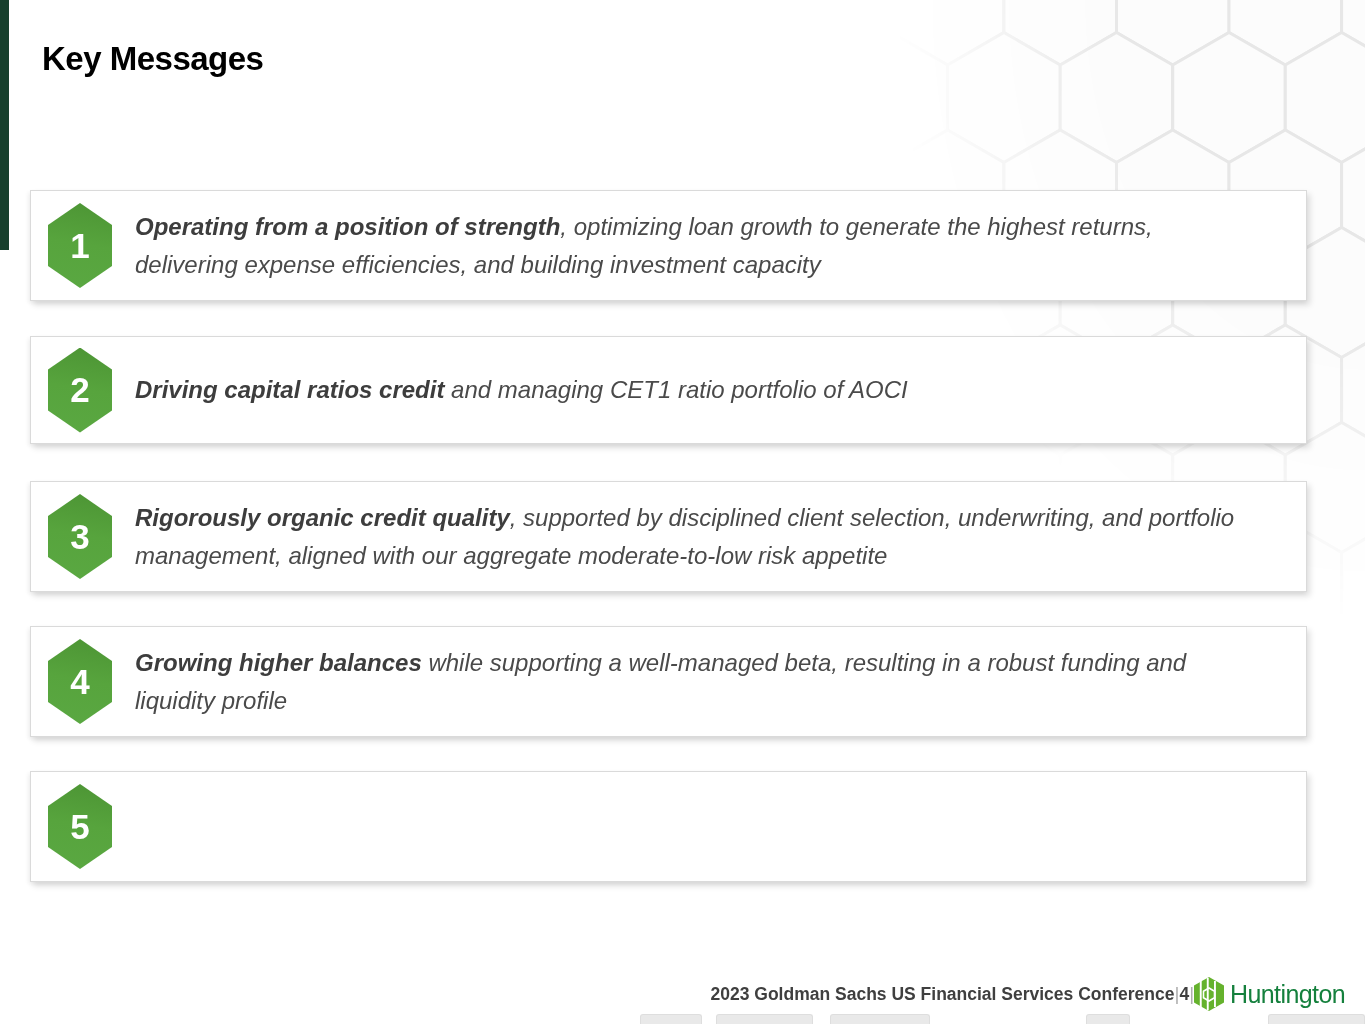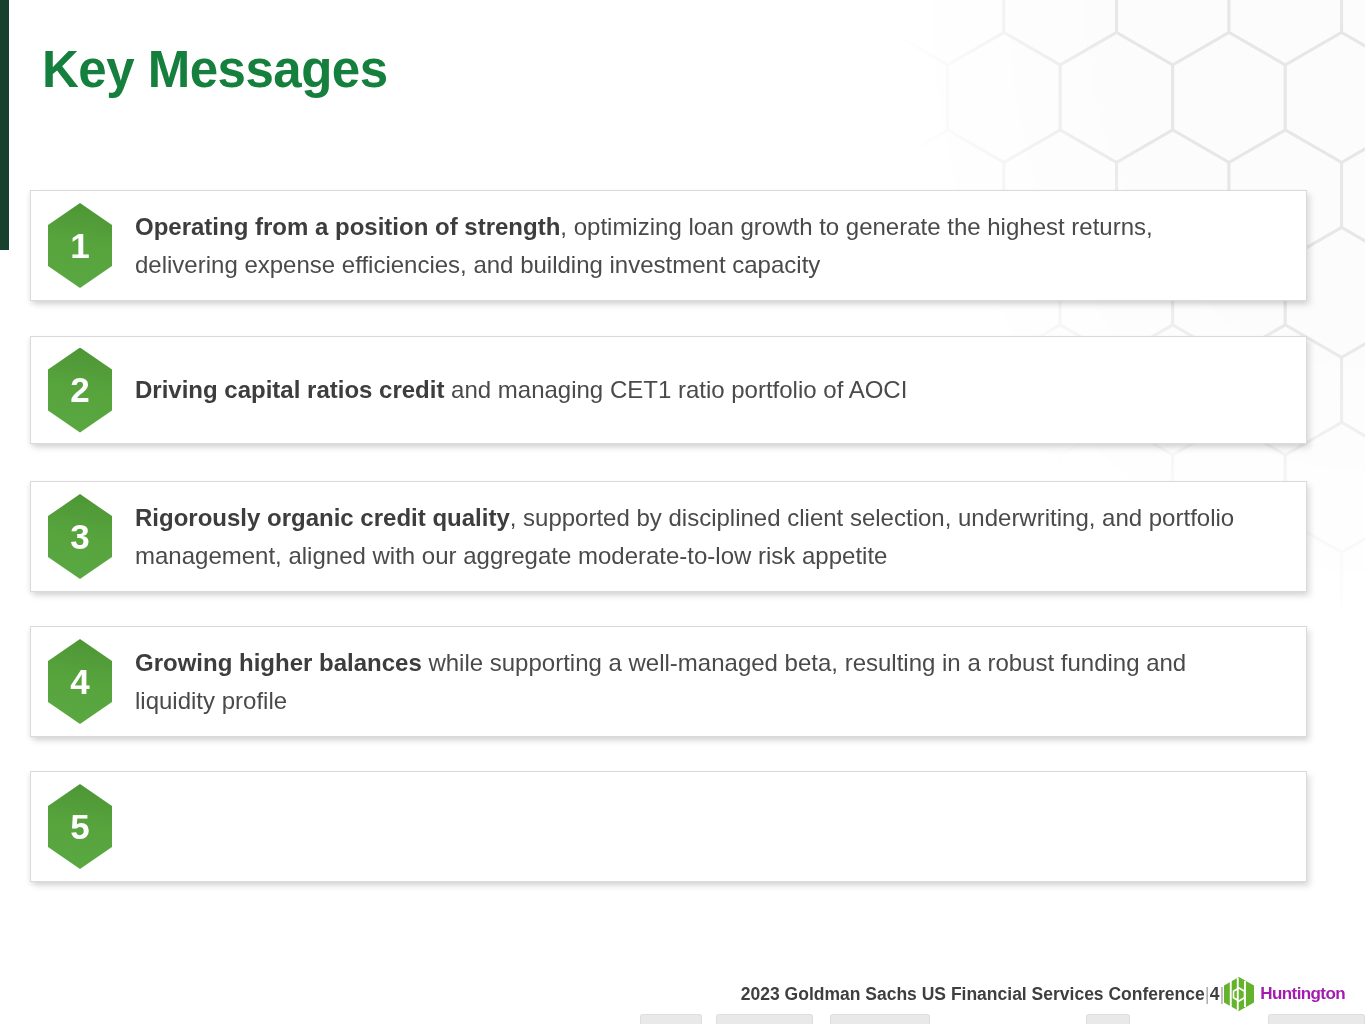--- a/index.html
+++ b/index.html
@@ -11,44 +11,44 @@
   .accent-bar{position:absolute;left:0;top:0;width:9px;height:250px;background:#17402d;}
   
   .hex-pattern{
     position:absolute;top:0;right:0;width:530px;height:840px;
     -webkit-mask-image:radial-gradient(120% 100% at 100% 0%, #000 38%, transparent 74%);
     mask-image:radial-gradient(120% 100% at 100% 0%, #000 38%, transparent 74%);
   }
   .hex-pattern polygon{fill:#fcfcfc;stroke:#e7e7e7;stroke-width:3;}
   .title{
     position:absolute;left:42px;top:40px;margin:0;
-    font-size:51px;font-weight:700;letter-spacing:-0.5px;color:#15803d;
+    font-size:33px;font-weight:700;letter-spacing:-0.5px;color:#000000;
   }
   .card{
     position:absolute;left:30px;width:1277px;height:111px;box-sizing:border-box;
     background:#ffffff;border:1px solid #dadada;
     box-shadow:3px 4px 6px rgba(0,0,0,0.13), -2px 2px 4px rgba(0,0,0,0.05);
     display:flex;align-items:center;
   }
   .hex-badge{
     flex:none;width:64px;height:85px;margin-left:17px;
     clip-path:polygon(50% 0,100% 26%,100% 74%,50% 100%,0 74%,0 26%);
     background:linear-gradient(190deg,#4c9434 0%,#57a43d 48%,#5aa842 100%);
     display:flex;align-items:center;justify-content:center;
   }
   .hex-num{color:#ffffff;font-size:35px;font-weight:700;}
-  .card-text{margin:0 58px 0 23px;font-size:24px;line-height:38px;color:#4a4a4a;}
+  .card-text{margin:0 58px 0 23px;font-size:24px;line-height:38px;color:#4a4a4a;font-style:italic;}
   .card-text strong{color:#3d3d3d;font-weight:700;}
   .footer{
     position:absolute;right:20px;bottom:13px;display:flex;align-items:center;
     font-size:17.5px;font-weight:600;color:#3f3f3f;white-space:nowrap;
   }
   .pipe{color:#aeaeae;font-weight:400;font-size:19px;}
   .logo{display:flex;align-items:center;gap:6px;}
-  .logo-text{font-size:17px;font-weight:700;color:#a21caf;letter-spacing:-0.6px;}
+  .logo-text{font-size:25px;font-weight:400;color:#15803d;letter-spacing:-0.6px;}
   .thumb-strip{position:absolute;left:0;bottom:0;width:100%;height:10px;}
   .thumb{
     position:absolute;bottom:0;height:10px;background:#e9e9e9;
     border:1px solid #dedede;border-bottom:none;border-radius:3px 3px 0 0;box-sizing:border-box;
   }
 </style>
 </head>
 <body>
 
 <div class="slide">

